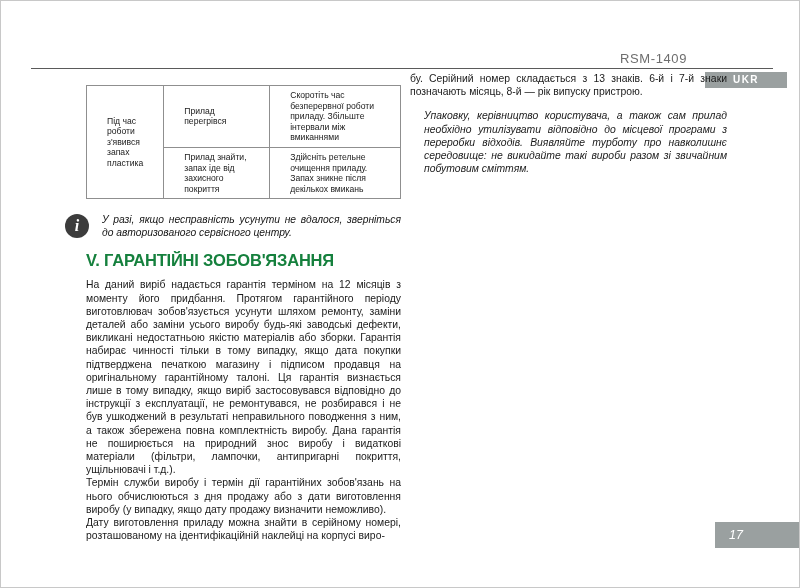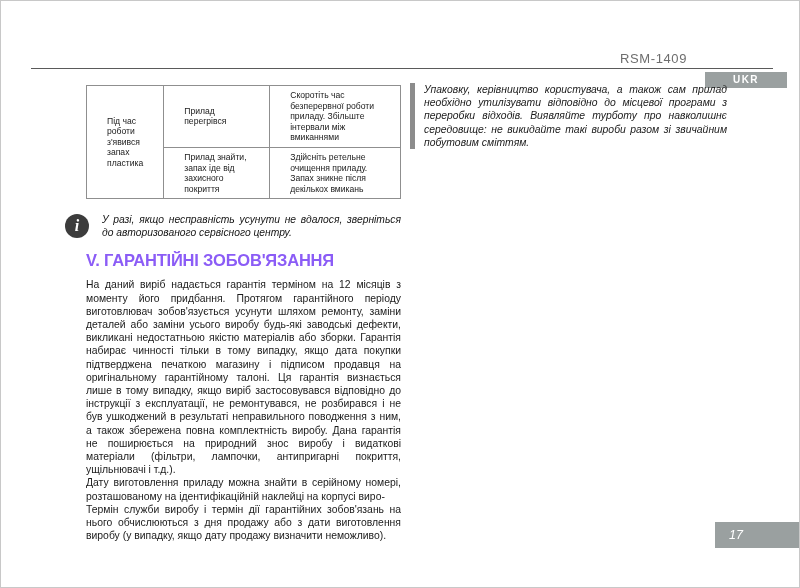--- a/index.html
+++ b/index.html
@@ -46,29 +46,29 @@
   .info-icon {
     position:absolute; left:-21px; top:0;
     width:24px; height:24px; border-radius:50%;
     background:#3c3c3c; color:#fff;
     font-family:"Liberation Serif", serif; font-style:italic; font-weight:bold;
     font-size:16px; text-align:center; line-height:23px;
   }
   .info-text { font-style:italic; font-size:10.3px; line-height:12.6px; text-align:justify; }
 
   
-  .warranty-title { margin-top:11px; font-size:16.5px; font-weight:bold; letter-spacing:-0.2px; color:#8b5cf6; }
+  .warranty-title { margin-top:11px; font-size:16.5px; font-weight:bold; letter-spacing:-0.2px; color:#15803d; }
   .bodytext { margin-top:8px; }
   .bodytext p, .col-right p {
     font-size:10.4px; line-height:13.2px; text-align:justify; color:#1a1a1a;
   }
   .col-right p + p { margin-top:4px; }
 
   
-  .eco { display:flex; margin-top:11px; }
+  .eco { display:flex; margin-top:11px;align-items:flex-end; }
   .eco-bar { flex:none; width:5px; background:#8c8c8c; margin-right:9px; }
   .eco-text { font-style:italic; font-size:10.4px; line-height:13.2px; text-align:justify; color:#1a1a1a; }
 
   
   .page-tab {
     position:absolute; right:0; top:521px; width:84px; height:26px;
     background:#9aa0a0; color:#fff;
     font-size:12.5px; line-height:26px; padding-left:14px;font-style:italic;
   }
 </style>
@@ -99,26 +99,27 @@
 
     <div class="info">
       <div class="info-icon">i</div>
       <div class="info-text">У разі, якщо несправність усунути не вдалося, зверніться до авторизованого сервісного центру.</div>
     </div>
 
     <div class="warranty-title">V. ГАРАНТІЙНІ ЗОБОВ'ЯЗАННЯ</div>
 
     <div class="bodytext">
       <p>На даний виріб надається гарантія терміном на 12 місяців з моменту його придбання. Протягом гарантійного періоду виготовлювач зобов'язується усунути шляхом ремонту, заміни деталей або заміни усього виробу будь-які заводські дефекти, викликані недостатньою якістю матеріалів або зборки. Гарантія набирає чинності тільки в тому випадку, якщо дата покупки підтверджена печаткою магазину і підписом продавця на оригінальному гарантійному талоні. Ця гарантія визнається лише в тому випадку, якщо виріб застосовувався відповідно до інструкції з експлуатації, не ремонтувався, не розбирався і не був ушкоджений в результаті неправильного поводження з ним, а також збережена повна комплектність виробу. Дана гарантія не поширюється на природний знос виробу і видаткові матеріали (фільтри, лампочки, антипригарні покриття, ущільнювачі і т.д.).</p>
+      <p>Термін служби виробу і термін дії гарантійних зобов'язань на нього обчислюються з дня продажу або з дати виготовлення виробу (у випадку, якщо дату продажу визначити неможливо).</p>
       <p>Дату виготовлення приладу можна знайти в серійному номері, розташованому на ідентифікаційній наклейці на корпусі виро-</p>
-      <p>Термін служби виробу і термін дії гарантійних зобов'язань на нього обчислюються з дня продажу або з дати виготовлення виробу (у випадку, якщо дату продажу визначити неможливо).</p>
     </div>
   </div>
 
   <div class="col-right">
+    <p>бу. Серійний номер складається з 13 знаків. 6-й і 7-й знаки позначають місяць, 8-й — рік випуску пристрою.</p>
 
     <div class="eco">
       <div class="eco-bar"></div>
       <div class="eco-text">Упаковку, керівництво користувача, а також сам прилад необхідно утилізувати відповідно до місцевої програми з переробки відходів. Виявляйте турботу про навколишнє середовище: не викидайте такі вироби разом зі звичайним побутовим сміттям.</div>
     </div>
   </div>
 
   <div class="page-tab">
     <span>17</span>
   </div>

